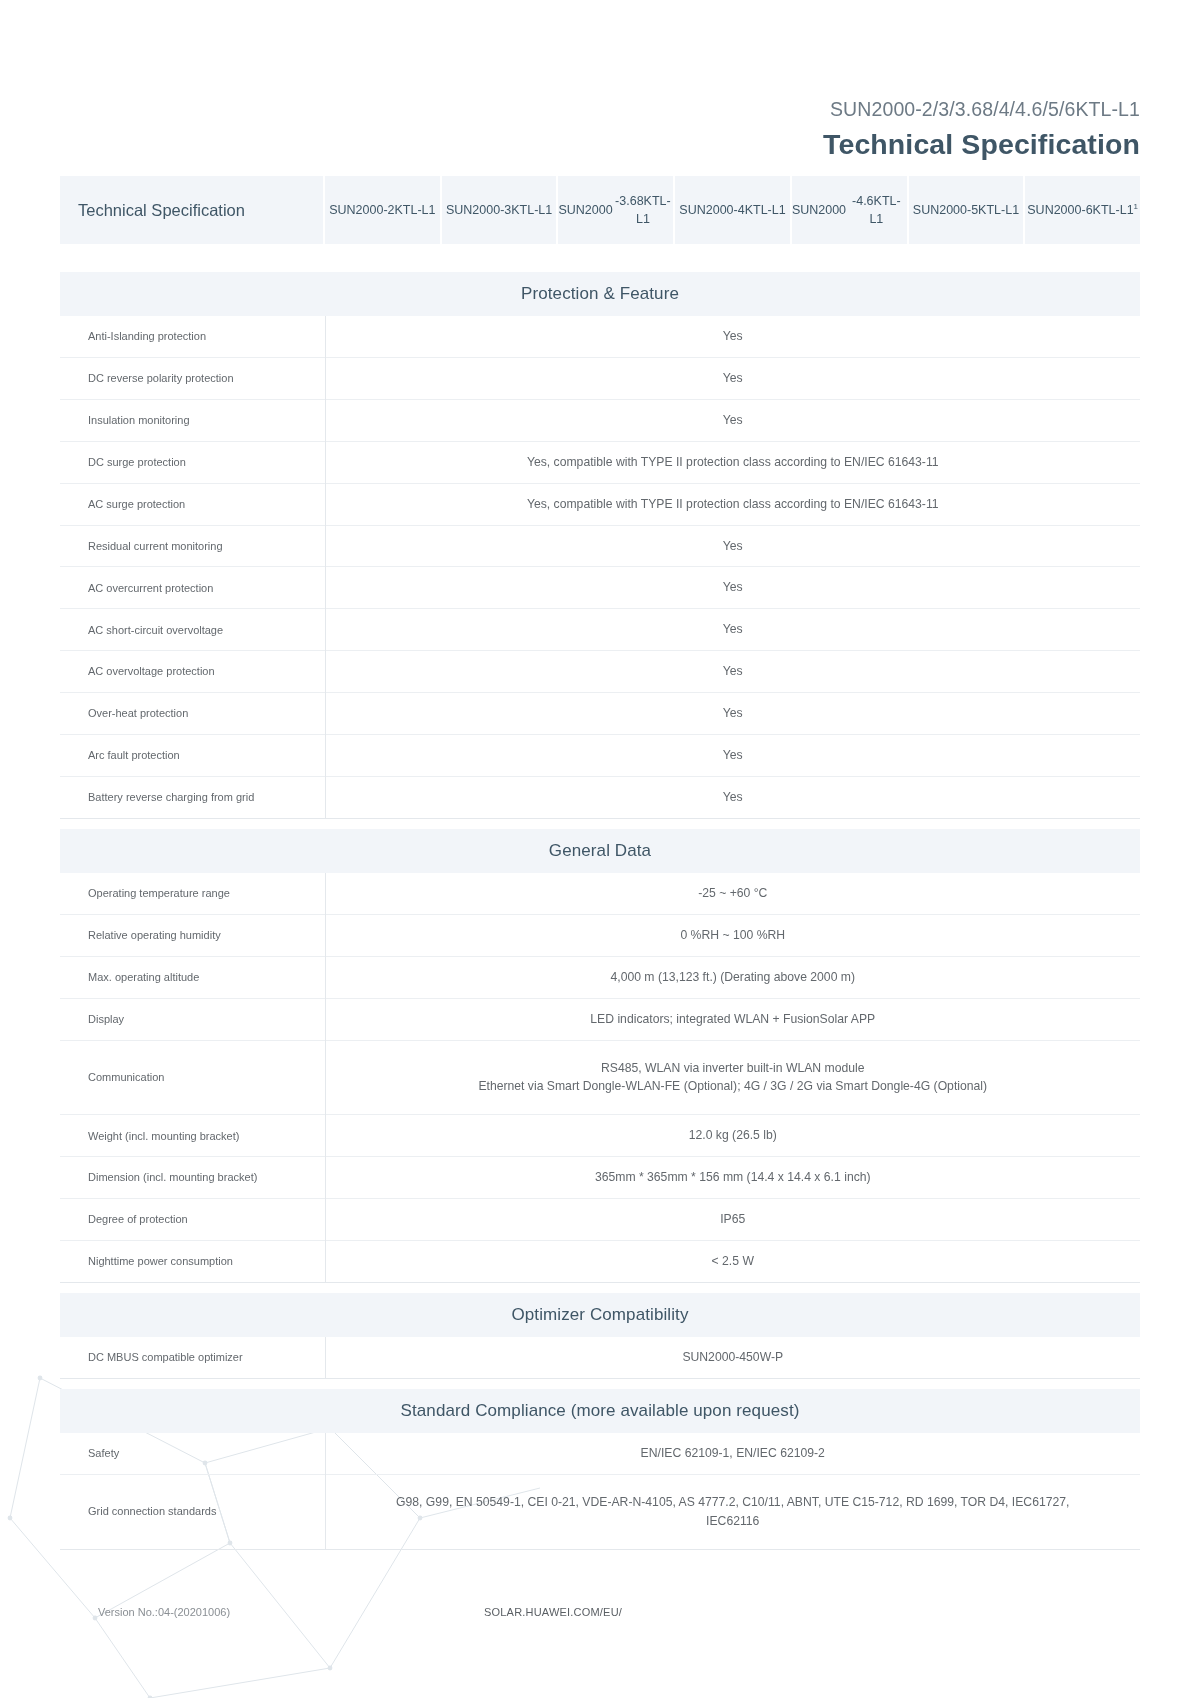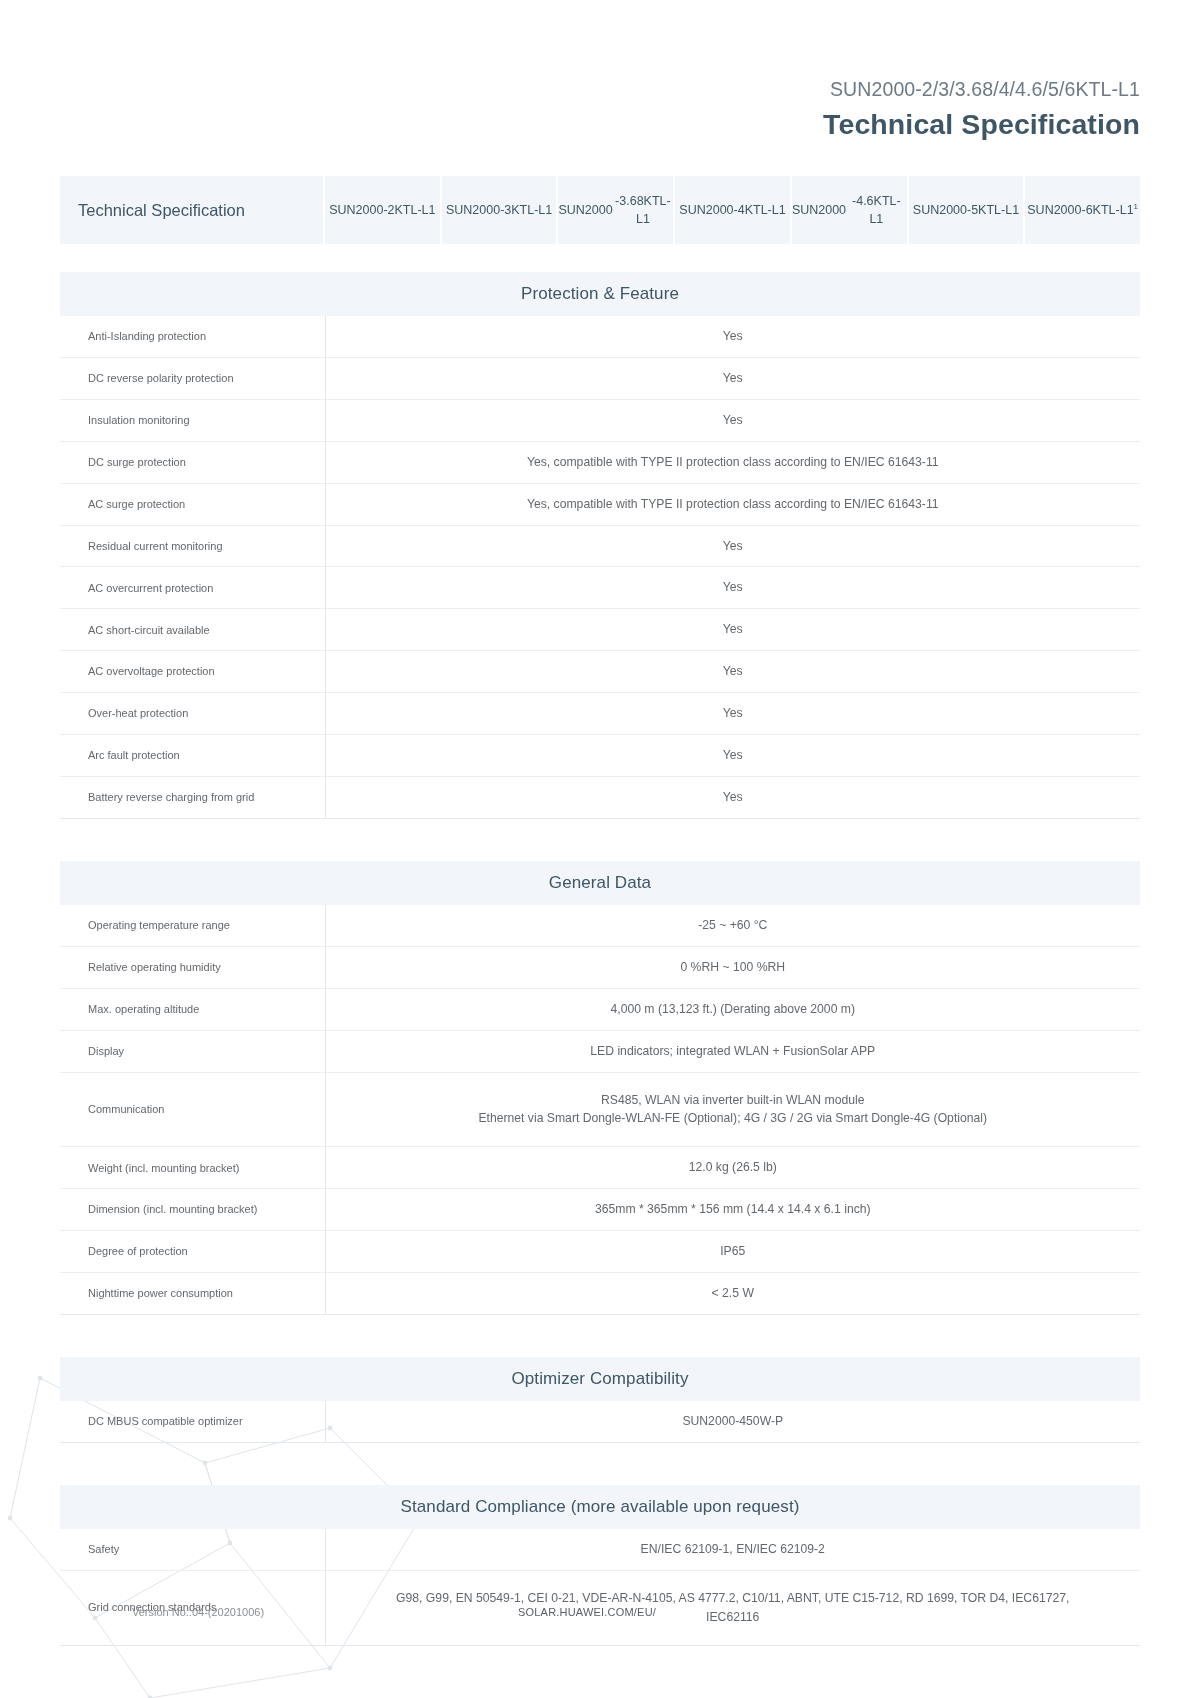--- a/index.html
+++ b/index.html
@@ -34,20 +34,21 @@
     top: 78px;
     right: 60px;
     text-align: right;
     z-index: 2;
   }
   .doc-model {
     font-size: 19.5px;
     color: #6d7a85;
     letter-spacing: 0.1px;
     white-space: nowrap;
+    margin-top: 20px;
   }
   .doc-title {
     font-size: 28.5px;
     font-weight: bold;
     color: #3f5666;
     margin-top: 7px;
     letter-spacing: 0.1px;
     white-space: nowrap;
   }
 
@@ -87,21 +88,21 @@
     font-size: 12.5px;
     color: #3f5666;
     line-height: 1.45;
     border-right: 2px solid #ffffff;
     text-align: center;
   }
   .mh-col:last-child { border-right: none; }
   .mh-col sup { font-size: 8px; vertical-align: super; }
 
   
-  .section { margin-bottom: 42px; }
+  .section { margin-bottom: 10px; }
   .section-title {
     background: #f2f5f9;
     height: 44px;
     display: flex;
     align-items: center;
     justify-content: center;
     font-size: 17px;
     color: #3f5666;
     letter-spacing: 0.1px;
   }
@@ -132,21 +133,20 @@
   .spec-table tr.tall td { padding-top: 18px; padding-bottom: 18px; }
 
   
   .footer {
     position: absolute;
     left: 0;
     right: 0;
     bottom: 74px;
     z-index: 2;
     height: 18px;
-    margin-left: 34px;
   }
   .footer-version {
     position: absolute;
     left: 98px;
     font-size: 11px;
     color: #8a8f94;
     white-space: nowrap;
   }
   .footer-url {
     position: absolute;
@@ -249,21 +249,21 @@
             </tr>
             <tr>
               <td class="label">Residual current monitoring</td>
               <td class="value">Yes</td>
             </tr>
             <tr>
               <td class="label">AC overcurrent protection</td>
               <td class="value">Yes</td>
             </tr>
             <tr>
-              <td class="label">AC short-circuit available</td>
+              <td class="label">AC short-circuit overvoltage</td>
               <td class="value">Yes</td>
             </tr>
             <tr>
               <td class="label">AC overvoltage protection</td>
               <td class="value">Yes</td>
             </tr>
             <tr>
               <td class="label">Over-heat protection</td>
               <td class="value">Yes</td>
             </tr>

